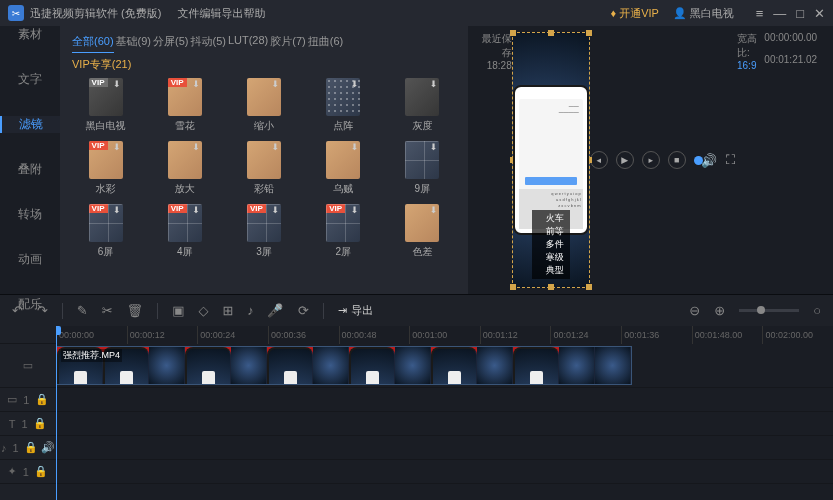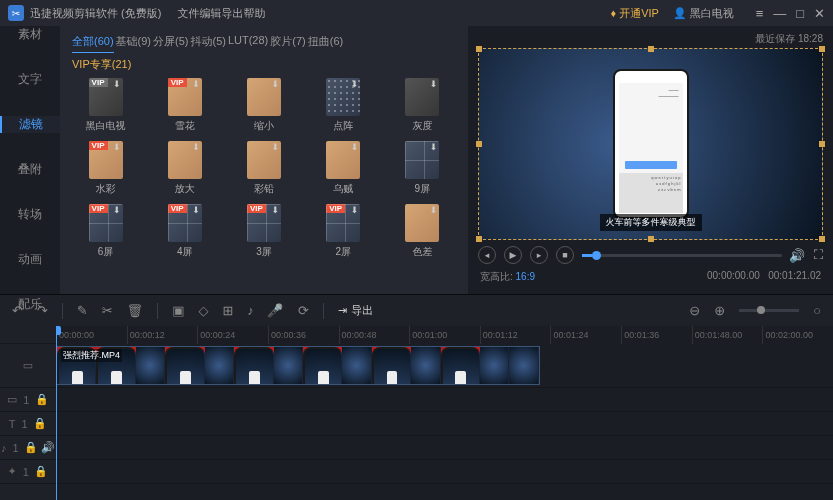--- a/index.html
+++ b/index.html
@@ -30,21 +30,21 @@
 .filter-item { display: flex; flex-direction: column; align-items: center; gap: 3px; cursor: pointer; }
 .filter-thumb { width: 34px; height: 38px; background: linear-gradient(135deg, #4a5568, #2d3748); border-radius: 2px; position: relative; overflow: hidden; }
 .filter-thumb.cat { background: linear-gradient(135deg, #d4a574, #b8875e); }
 .filter-thumb.grid::after { content: ""; position: absolute; inset: 0; background-image: linear-gradient(#fff3 1px, transparent 1px), linear-gradient(90deg, #fff3 1px, transparent 1px); background-size: 19px 19px; }
 .filter-thumb.dots::after { content: ""; position: absolute; inset: 0; background: radial-gradient(#fff5 1px, transparent 1px); background-size: 6px 6px; }
 .filter-thumb.bw { filter: grayscale(1); }
 .vip-badge { position: absolute; top: 0; left: 0; background: #e8503a; color: #fff; font-size: 8px; padding: 0 3px; font-weight: bold; }
 .dl-icon { position: absolute; top: 1px; right: 2px; color: #ccc; font-size: 9px; }
 .filter-name { font-size: 10px; color: #aaa; }
 
-.preview { flex: 1; background: #1a1d24; padding: 6px 10px; display: flex; flex-direction: column; }
+.preview { flex: 1; background: #1a1d24; padding: 6px 10px; display: flex; flex-direction: row; }
 .save-time { text-align: right; font-size: 10px; color: #888; margin-bottom: 2px; }
 .preview-box { flex: 1; border: 1px dashed #d4a54a; position: relative; background: radial-gradient(circle at 40% 50%, #3a5a8a, #0a1420); display: flex; align-items: center; justify-content: center; text-align: right; }
 .phone { width: 76px; height: 150px; background: #fff; border-radius: 8px; border: 2px solid #1a1a1a; position: relative; padding: 12px 4px 4px; }
 .phone-screen { background: #f5f5f5; height: 100%; border-radius: 2px; display: flex; flex-direction: column; font-size: 5px; color: #333; }
 .phone-top { flex: 1; padding: 4px; }
 .phone-btn { background: #5a9ff5; height: 8px; margin: 4px 6px; border-radius: 1px; }
 .phone-kb { height: 40px; background: #e0e0e0; font-size: 4px; padding: 2px; line-height: 6px; color: #555; }
 .caption { position: absolute; bottom: 8px; left: 50%; transform: translateX(-50%); background: #000a; color: #fff; font-size: 9px; padding: 2px 6px; }
 .anchor { position: absolute; width: 6px; height: 6px; background: #d4a54a; }
 .anchor.tl { top: -3px; left: -3px; } .anchor.tr { top: -3px; right: -3px; }
@@ -73,21 +73,21 @@
 .track-heads { width: 56px; background: #1e2128; }
 .track-head { height: 24px; display: flex; align-items: center; justify-content: center; gap: 6px; color: #666; font-size: 11px; border-bottom: 1px solid #15171c; }
 .track-head.video { height: 44px; }
 .tracks { flex: 1; position: relative; overflow: hidden; }
 .ruler { height: 18px; display: flex; font-size: 9px; color: #666; position: relative; }
 .ruler-tick { flex: 1; border-left: 1px solid #333; padding-left: 2px; display: flex; align-items: center; }
 .playhead { position: absolute; left: 0; top: 0; bottom: 0; width: 1px; background: #4a9eff; z-index: 5; }
 .playhead::before { content: ""; position: absolute; top: 0; left: -4px; width: 9px; height: 9px; background: #4a9eff; border-radius: 2px; }
 .track { height: 24px; border-bottom: 1px solid #15171c; position: relative; }
 .track.video { height: 44px; }
-.clip { position: absolute; top: 2px; bottom: 2px; left: 0; width: 484px; background: #b91c1c; border: 1px solid #3a5578; display: flex; overflow: hidden; }
+.clip { position: absolute; top: 2px; bottom: 2px; left: 0; width: 576px; background: #b91c1c; border: 1px solid #3a5578; display: flex; overflow: hidden; }
 .clip-label { position: absolute; top: 2px; left: 4px; font-size: 9px; color: #fff; z-index: 2; background: #0006; padding: 0 2px; }
 .clip-frame { flex: 1; background: radial-gradient(circle, #3a5a8a, #0a1420); border-right: 1px solid #1a2438; position: relative; }
 .clip-frame.phone::after { content: ""; position: absolute; left: 35%; top: 15%; width: 30%; height: 70%; background: #eee; border-radius: 2px; }
 </style>
 </head>
 <body>
 
 <div class="titlebar">
   <div class="logo">✂</div>
   <div class="title">迅捷视频剪辑软件 (免费版)</div>

